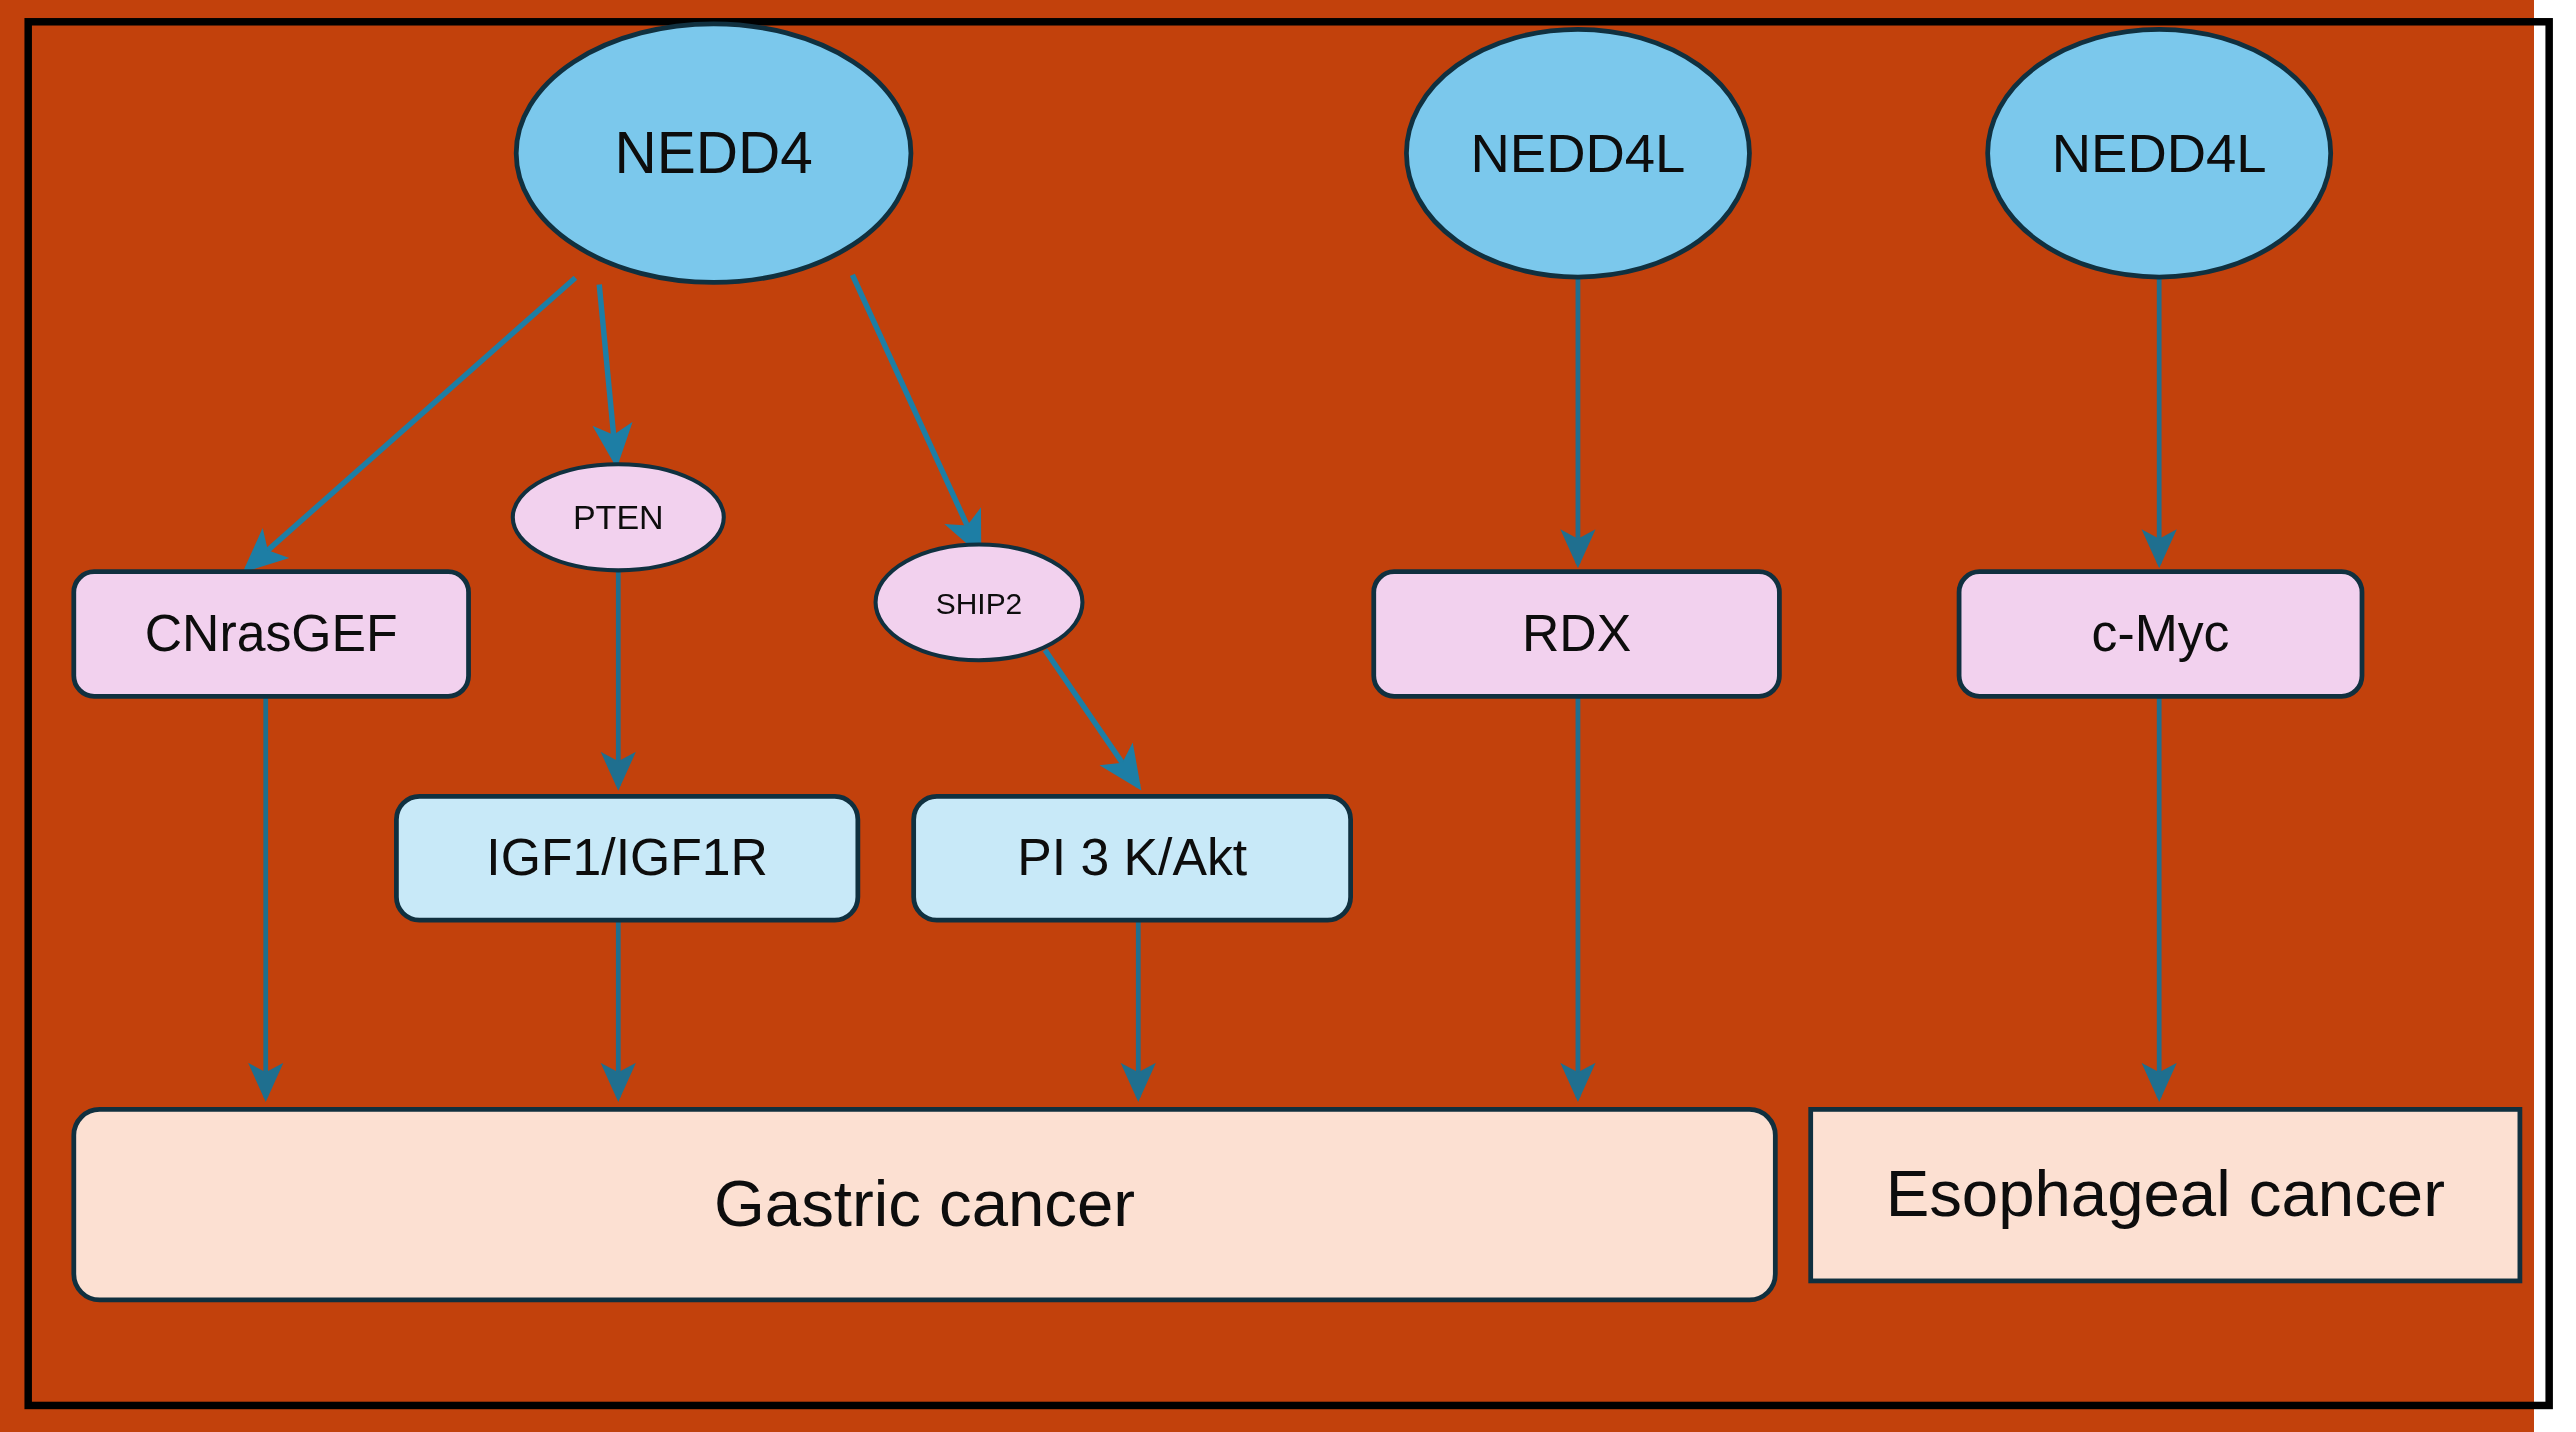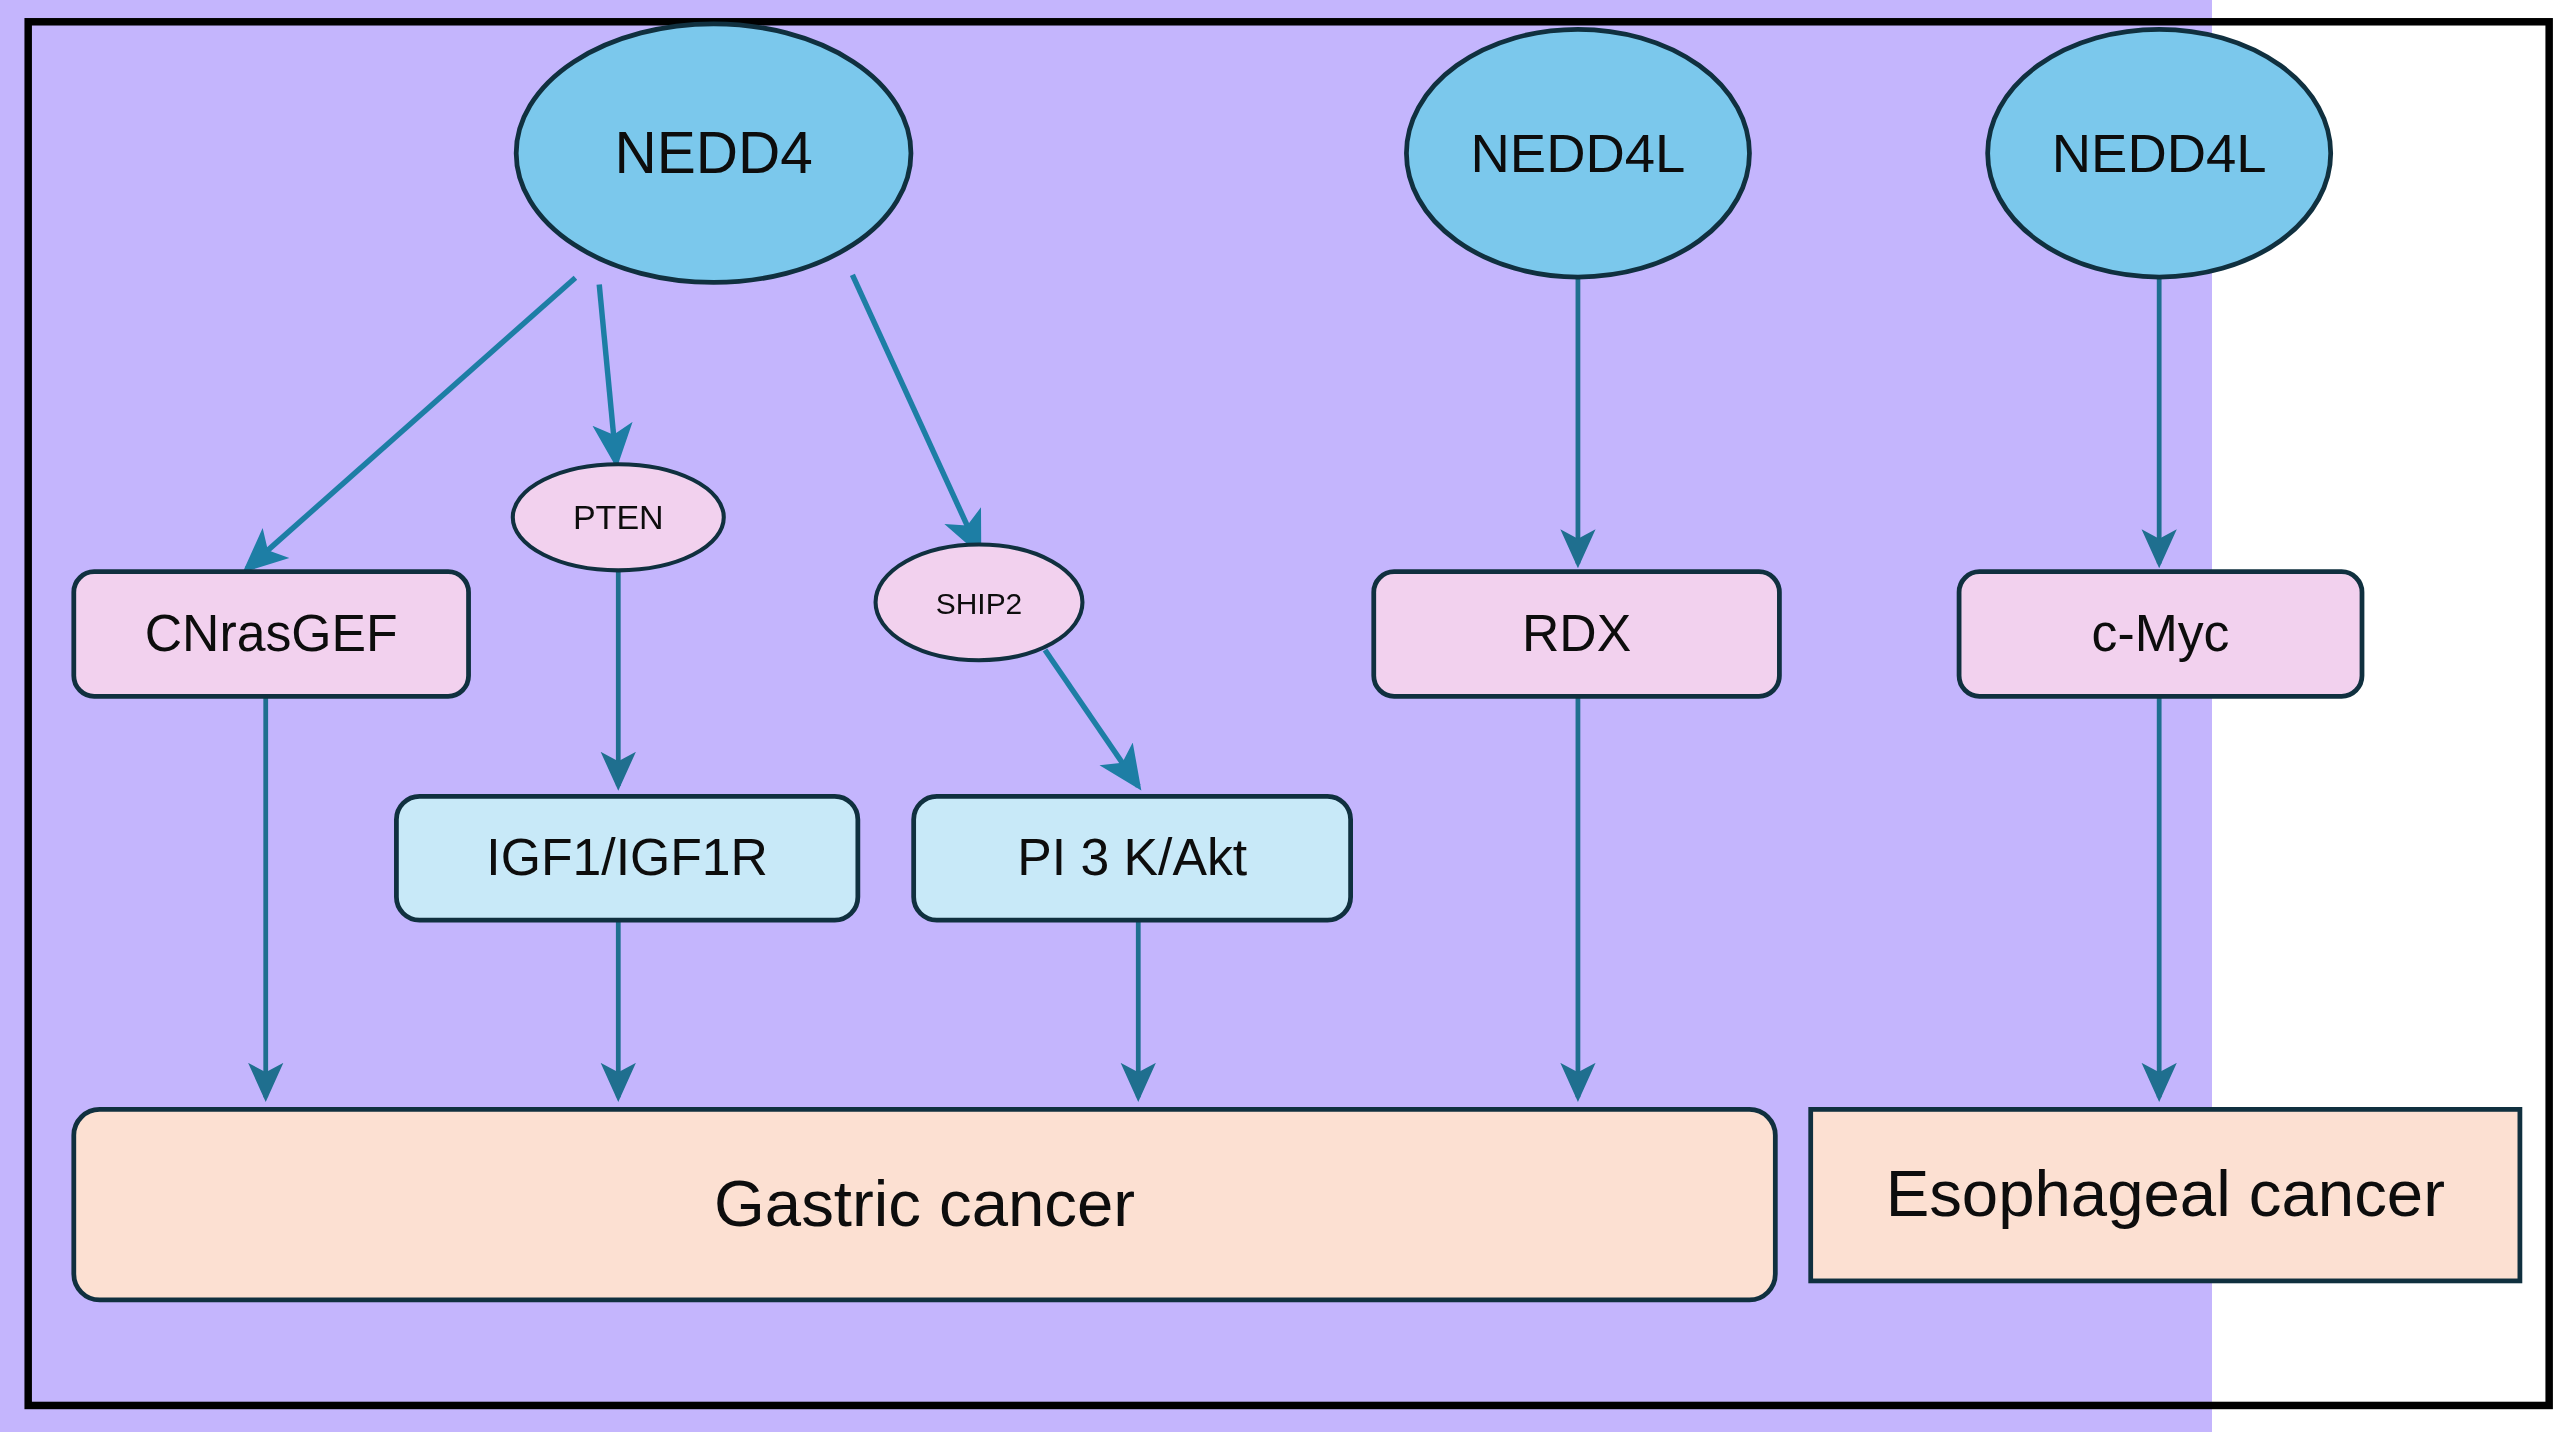--- a/index.html
+++ b/index.html
@@ -9,23 +9,23 @@
     background: #ffffff;
   }
   body {
     width: 2576px;
     height: 1432px;
     font-family: "Liberation Sans", sans-serif;
     overflow: hidden;
   }
   #figure-root {
     position: relative;
-    width: 2212px;
+    width: 2534px;
     height: 1432px;
-    background: #c4b5fd;
+    background: #c2410c;
   }
   svg#diagram {
     display: block;
     width: 2576px;
     height: 1432px;
   }
   .node-label {
     font-family: "Liberation Sans", sans-serif;
     fill: #0d0d0d;
     text-anchor: middle;

